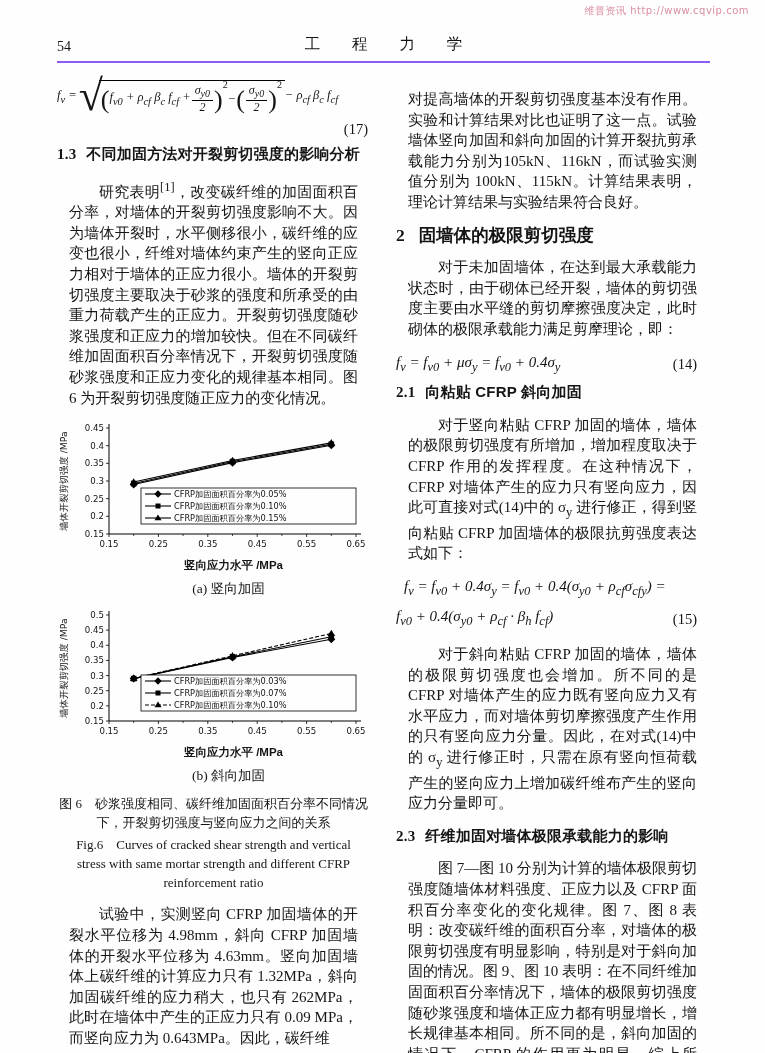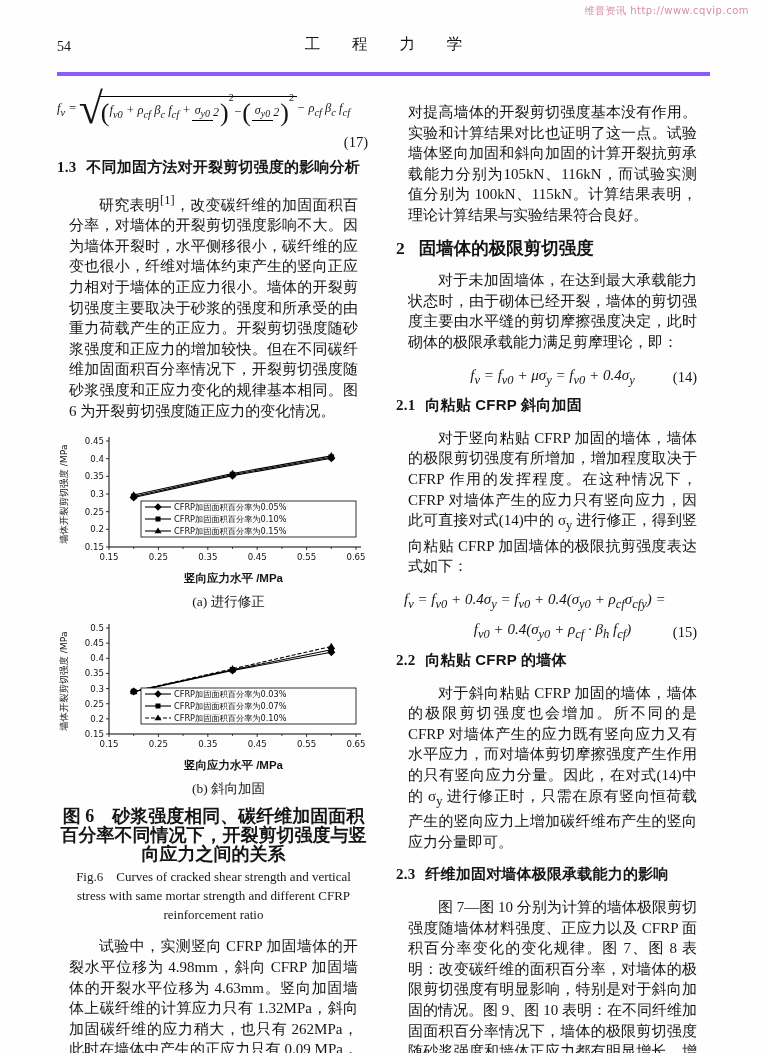--- a/index.html
+++ b/index.html
@@ -1,57 +1,57 @@
 <!DOCTYPE html>
 <html><head>
 <meta charset="utf-8">
 <style>
   html,body{margin:0;padding:0;}
   body{width:765px;height:1053px;background:#fefefe;position:relative;overflow:hidden;
        font-family:"Liberation Serif","DejaVu Serif",serif;color:#151515;}
   .page{position:absolute;inset:0;padding:34px 55px 0 57px;box-sizing:border-box;}
   .watermark{position:absolute;top:4px;right:16px;font-size:10px;color:#d98fa0;
              font-family:"DejaVu Sans",sans-serif;letter-spacing:.5px;}
-  .hdr{display:flex;align-items:flex-end;border-bottom:4px solid #8b5cf6;padding-bottom:17px;}
+  .hdr{display:flex;align-items:flex-end;border-bottom:2px solid #8b5cf6;padding-bottom:6px;}
   .hdr .pno{font-size:14px;width:80px;}
   .hdr .jt{flex:1;text-align:center;font-size:15.5px;letter-spacing:14px;padding-left:14px;}
   .cols{display:flex;gap:26px;margin-top:14px;}
   .col{width:313px;font-size:15px;line-height:20.6px;text-align:justify;text-justify:inter-ideograph;}
   p{margin:12px;}
   p.ind{text-indent:2em;}
   h3.sub{font-size:15px;margin:4px 0 2px;font-family:"Liberation Sans","DejaVu Sans",sans-serif;
          font-weight:bold;letter-spacing:.2px;}
   h3.sub .no{margin-right:10px;font-family:"Liberation Serif",serif;}
   h2.sec{font-size:17.5px;margin:10px 0 7px;font-family:"Liberation Sans","DejaVu Sans",sans-serif;
          font-weight:bold;}
   h2.sec .no{margin-right:14px;font-family:"Liberation Serif",serif;}
   
-  .eqrow{display:flex;align-items:center;justify-content:center;position:relative;
+  .eqrow{display:flex;align-items:center;justify-content:flex-start;position:relative;
          font-style:italic;white-space:nowrap;margin:3px 0;}
   .eqrow .eqnum{position:absolute;right:12px;font-style:normal;font-size:14.5px;}
   .eq13row{font-size:12.5px;justify-content:flex-start;margin-top:2px;}
   .eq13num{text-align:right;font-size:14.5px;margin:2px 2px 2px 0;}
   .math{}
-  .frac{display:inline-flex;flex-direction:row;align-items:center;vertical-align:middle;
+  .frac{display:inline-flex;flex-direction:column;align-items:center;vertical-align:middle;
         line-height:1.15;font-size:12px;margin:0 1px;}
   .frac .fn{border-bottom:1.2px solid #000;padding:0 3px;}
   .bp{font-size:26px;line-height:1;font-style:normal;font-weight:400;}
   .sqrt{display:inline-flex;align-items:center;margin-left:2px;}
   .rad{font-size:44px;line-height:.85;font-style:normal;margin-right:-4px;transform:translateY(-2px);}
   .vinc{display:inline-flex;align-items:center;border-top:1.6px solid #000;padding:3px 3px 0 2px;}
   .psup{font-size:10px;position:relative;top:-14px;font-style:normal;}
   .eq1415{font-size:15px;margin:5px 0;}
   
   .fig{margin:8px 0 4px;}
   .chartwrap{margin:2px 0 0;}
   svg{display:block;font-family:"DejaVu Sans",sans-serif;}
   .chart-xlabel{text-align:center;font-size:11.5px;font-weight:bold;
                 font-family:"Liberation Sans","DejaVu Sans",sans-serif;padding-left:40px;margin-top:1px;}
   .panel-cap{text-align:center;font-size:13.5px;padding-left:30px;margin:3px 0 8px;}
-  .figcap-zh{text-align:center;font-size:18px;line-height:19px;margin-top:4px;font-weight:bold;}
+  .figcap-zh{text-align:center;font-size:13px;line-height:19px;margin-top:4px;}
   .figcap-en{text-align:center;font-size:13px;line-height:19px;margin:3px 14px 6px;}
 </style>
 </head>
 <body>
 
 <div class="page">
 
   <div class="watermark">维普资讯 http://www.cqvip.com</div>
 
   <div class="hdr">
@@ -151,21 +151,21 @@
               <path d="M101,70.3 L104.7,74 L101,77.7 L97.3,74 Z" fill="#000"></path>
               <text x="117" y="77" font-size="8.2" fill="#111">CFRP加固面积百分率为0.05%</text>
               <line x1="88" y1="86" x2="114" y2="86" stroke="#000" stroke-width="1.1"></line>
               <rect x="98.5" y="83.5" width="5" height="5" fill="#000"></rect>
               <text x="117" y="89" font-size="8.2" fill="#111">CFRP加固面积百分率为0.10%</text>
               <line x1="88" y1="98" x2="114" y2="98" stroke="#000" stroke-width="1.1"></line>
               <path d="M101,94.5 L104.5,100.3 L97.5,100.3 Z" fill="#000"></path>
               <text x="117" y="101" font-size="8.2" fill="#111">CFRP加固面积百分率为0.15%</text>
             </svg>
           <div class="chart-xlabel">竖向应力水平 /MPa</div>
-          <div class="panel-cap">(a) 进行修正</div>
+          <div class="panel-cap">(a) 竖向加固</div>
         </div>
         <div class="chartwrap">
           <svg width="313" height="134" viewBox="0 0 313 134">
               <text transform="translate(10 61) rotate(-90)" text-anchor="middle" font-size="9.3" fill="#111">墙体开裂剪切强度 /MPa</text>
               <line x1="52" y1="4" x2="52" y2="114" stroke="#000" stroke-width="1"></line>
               <line x1="52" y1="114" x2="304" y2="114" stroke="#000" stroke-width="1"></line>
               <line x1="49" y1="114" x2="52" y2="114" stroke="#000" stroke-width="0.8"></line>
               <text x="47" y="117" text-anchor="end" font-size="8.6" fill="#111">0.15</text>
               <line x1="49" y1="98.85714285714285" x2="52" y2="98.85714285714285" stroke="#000" stroke-width="0.8"></line>
               <text x="47" y="101.85714285714285" text-anchor="end" font-size="8.6" fill="#111">0.2</text>
@@ -253,23 +253,20 @@
       <p class="ind">对于竖向粘贴 CFRP 加固的墙体，墙体的极限剪切强度有所增加，增加程度取决于 CFRP 作用的发挥程度。在这种情况下，CFRP 对墙体产生的应力只有竖向应力，因此可直接对式(14)中的 σ<sub>y</sub> 进行修正，得到竖向粘贴 CFRP 加固墙体的极限抗剪强度表达式如下：</p>
 
       <div class="eqrow eq1415" style="justify-content:flex-start;padding-left:8px;">
         <span class="math">f<sub>v</sub> = f<sub>v0</sub> + 0.4σ<sub>y</sub> = f<sub>v0</sub> + 0.4(σ<sub>y0</sub> + ρ<sub>cf</sub>σ<sub>cfy</sub>) =</span>
       </div>
       <div class="eqrow eq1415" style="margin-top:0;">
         <span class="math">f<sub>v0</sub> + 0.4(σ<sub>y0</sub> + ρ<sub>cf</sub> · β<sub>h</sub> f<sub>cf</sub>)</span>
         <span class="eqnum">(15)</span>
       </div>
 
-      <h3 class="sub">
-        <span class="no">2.2</span><span>向粘贴 CFRP 的墙体</span>
-      </h3>
 
       <p class="ind">对于斜向粘贴 CFRP 加固的墙体，墙体的极限剪切强度也会增加。所不同的是 CFRP 对墙体产生的应力既有竖向应力又有水平应力，而对墙体剪切摩擦强度产生作用的只有竖向应力分量。因此，在对式(14)中的 σ<sub>y</sub> 进行修正时，只需在原有竖向恒荷载产生的竖向应力上增加碳纤维布产生的竖向应力分量即可。</p>
 
       <h3 class="sub">
         <span class="no">2.3</span><span>纤维加固对墙体极限承载能力的影响</span>
       </h3>
 
       <p class="ind">图 7—图 10 分别为计算的墙体极限剪切强度随墙体材料强度、正应力以及 CFRP 面积百分率变化的变化规律。图 7、图 8 表明：改变碳纤维的面积百分率，对墙体的极限剪切强度有明显影响，特别是对于斜向加固的情况。图 9、图 10 表明：在不同纤维加固面积百分率情况下，墙体的极限剪切强度随砂浆强度和墙体正应力都有明显增长，增长规律基本相同。所不同的是，斜向加固的情况下，CFRP 的作用更为明显。综上所述，竖向碳纤维加固的墙体，碳纤维对墙体的开裂剪切强度及极限剪切承载能力的影响均不大。斜向碳纤维加固的墙体，虽然</p>
     </div>
   </div>

